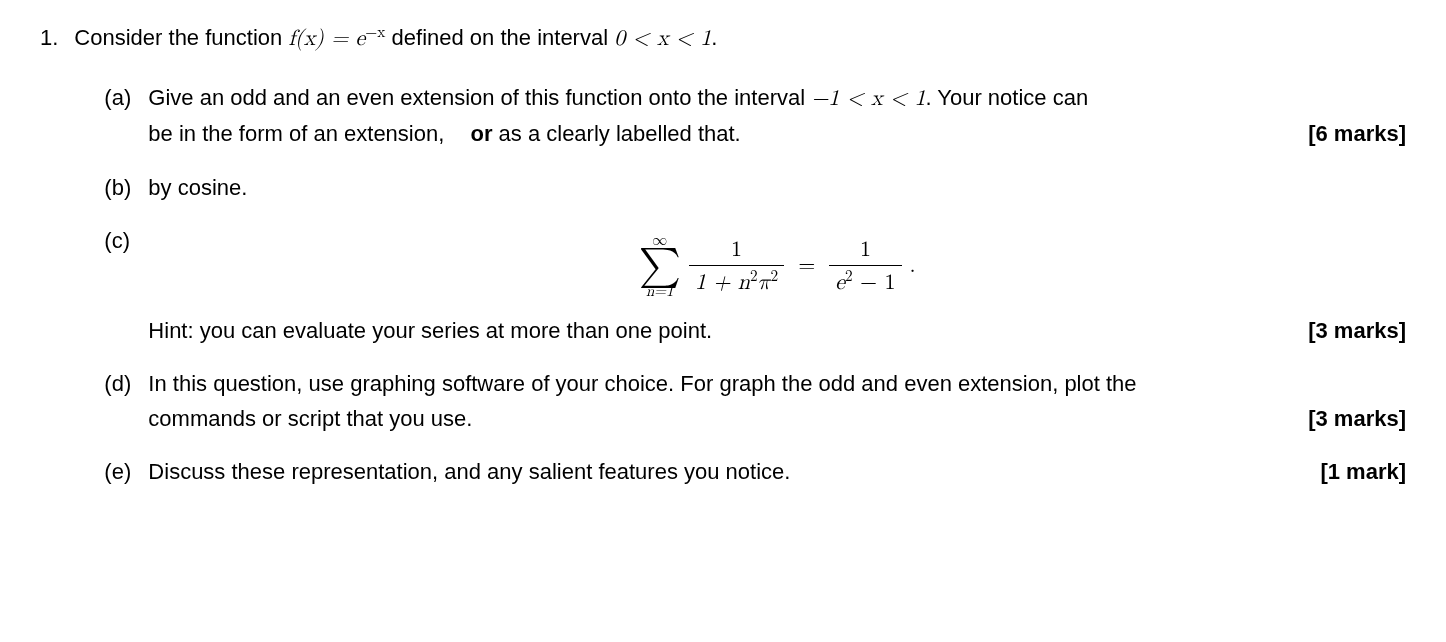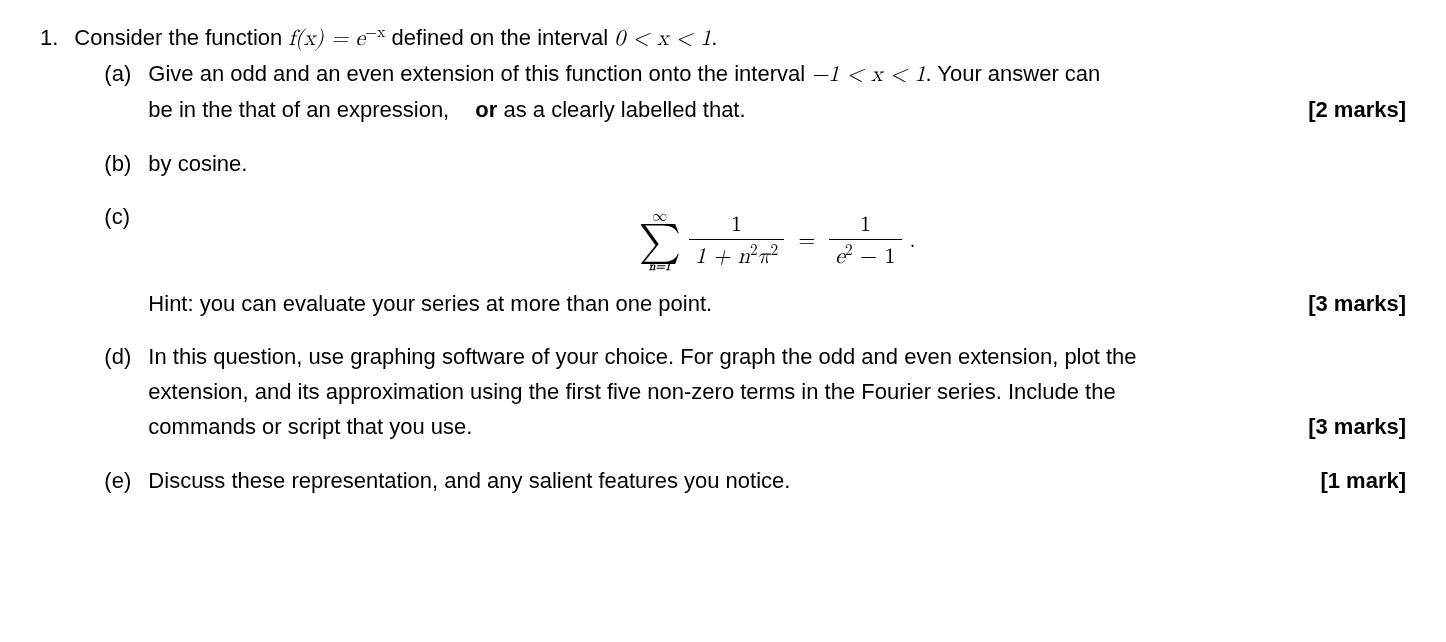--- a/index.html
+++ b/index.html
@@ -20,20 +20,21 @@
       display: flex;
       gap: 16px;
     }
     .problem-number {
       flex-shrink: 0;
     }
     .problem-content {
       flex: 1;
     }
     .problem-intro {
+      margin-bottom: 24px;
     }
     .subparts {
       padding-left: 30px;
     }
     .subpart {
       display: flex;
       gap: 12px;
       margin-bottom: 18px;
     }
     .subpart-label {
@@ -86,22 +87,21 @@
       line-height: 1;
     }
     .sigma-top {
       font-size: 15px;
     }
     .sigma-sym {
       font-size: 40px;
       line-height: 0.9;
     }
     .sigma-bot {
-      font-size: 12px;
-      font-weight: bold;
+      font-size: 15px;
     }
     .frac {
       display: inline-flex;
       flex-direction: column;
       align-items: center;
       line-height: 1.2;
       vertical-align: middle;
     }
     .frac-num {
       padding: 0 6px 2px 6px;
@@ -126,27 +126,27 @@
     <div class="problem-intro">
       <span>Consider the function </span><span class="math-inline"><span class="italic">f(x) = e</span><sup>−x</sup></span><span> defined on the interval </span><span class="math-inline italic">0 &lt; x &lt; 1</span><span>.</span>
     </div>
 
     <div class="subparts">
 
       <div class="subpart">
         <div class="subpart-label">(a)</div>
         <div class="subpart-body">
           <div>
-            <span>Give an odd and an even extension of this function onto the interval </span><span class="math-inline italic">−1 &lt; x &lt; 1</span><span>. Your answer can</span>
+            <span>Give an odd and an even extension of this function onto the interval </span><span class="math-inline italic">−1 &lt; x &lt; 1</span><span>. Your notice can</span>
           </div>
           <div class="line-with-marks">
             <div class="line-text">
-              <span>be in the that of an expression, </span><span class="bold">or</span><span> as a clearly labelled that.</span>
+              <span>be in the form of an extension, </span><span class="bold">or</span><span> as a clearly labelled that.</span>
             </div>
-            <div class="marks">[2 marks]</div>
+            <div class="marks">[6 marks]</div>
           </div>
         </div>
       </div>
 
       <div class="subpart">
         <div class="subpart-label">(b)</div>
         <div class="subpart-body">
           <div class="line-with-marks">
             <div class="line-text">by cosine.</div>
           </div>
@@ -179,21 +179,20 @@
             <div class="line-text">Hint: you can evaluate your series at more than one point.</div>
             <div class="marks">[3 marks]</div>
           </div>
         </div>
       </div>
 
       <div class="subpart">
         <div class="subpart-label">(d)</div>
         <div class="subpart-body">
           <div>In this question, use graphing software of your choice. For graph the odd and even extension, plot the</div>
-          <div>extension, and its approximation using the first five non-zero terms in the Fourier series. Include the</div>
           <div class="line-with-marks">
             <div class="line-text">commands or script that you use.</div>
             <div class="marks">[3 marks]</div>
           </div>
         </div>
       </div>
 
       <div class="subpart">
         <div class="subpart-label">(e)</div>
         <div class="subpart-body">

